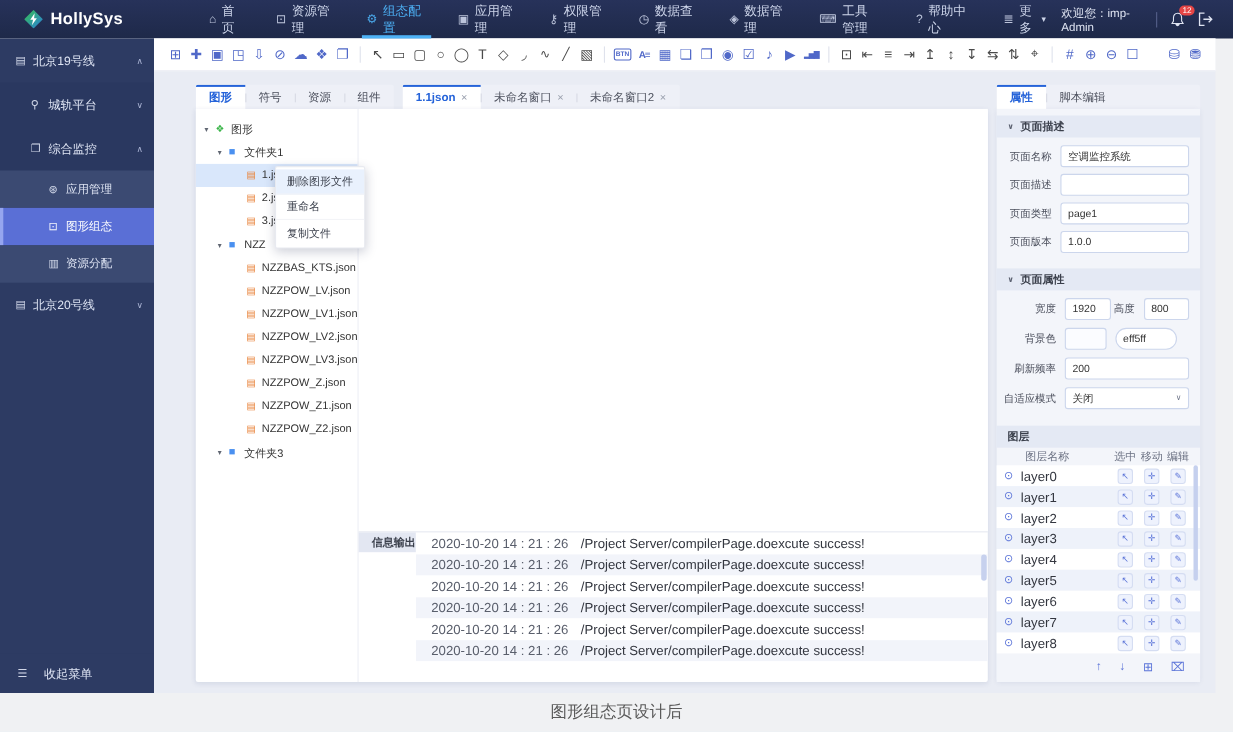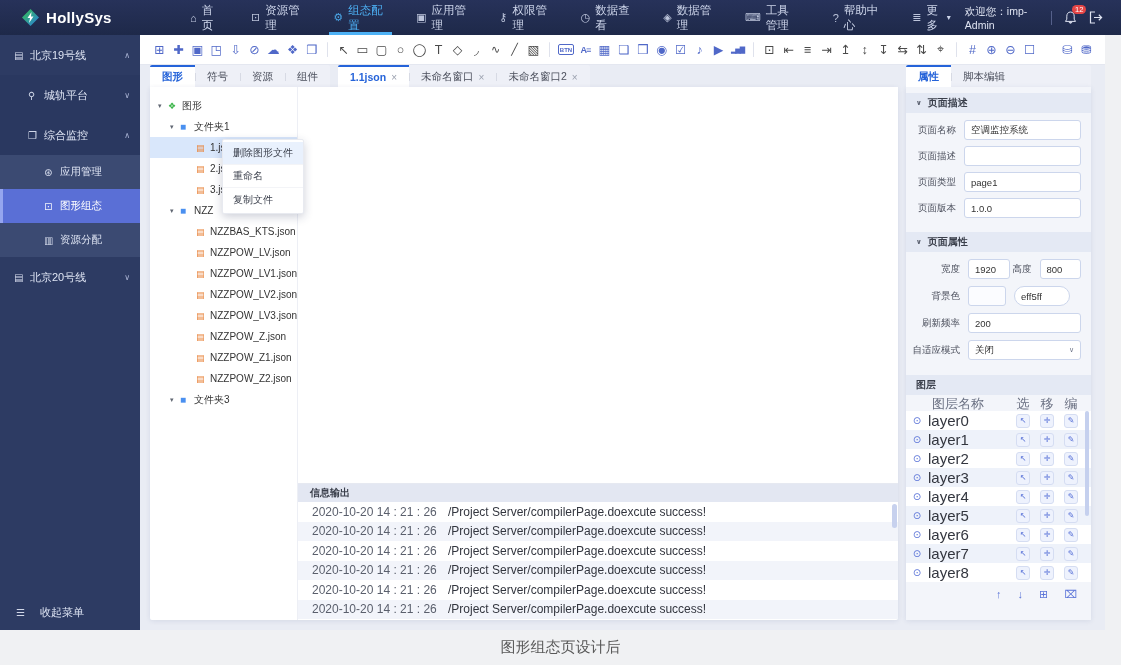--- a/index.html
+++ b/index.html
@@ -46,21 +46,21 @@
   .tool { display:inline-flex; align-items:center; justify-content:center; min-width:19px; height:22px; font-size:12.5px; cursor:pointer; border-radius:2px; }
   .tool[data-tone="blue"] { color:#5068c8; }
   .tool[data-tone="dark"] { color:#4a4a4a; }
   .tool[data-type="divider"] { min-width:1px; width:1px; height:15px; background:#dfe2ec; margin:0 6px; cursor:default; }
   .tool[data-type="spacer"] { flex:1; cursor:default; }
   .tool[data-name="button-widget-icon"] { font-size:6px; font-weight:bold; border:1.4px solid #5068c8; border-radius:2px; min-width:16px; height:11px; margin:0 2px; }
   .tool[data-name="label-widget-icon"] { font-size:9px; font-weight:bold; letter-spacing:-1px; }
   .tool[data-name="chart-widget-icon"] { font-size:7px; letter-spacing:-1px; }
   .tool[data-name="line-tool-icon"], .tool[data-name="curve-tool-icon"] { font-size:11px; }
 
-  .work { flex:1; display:flex; padding:0 14px 10px 10px; min-height:0; }
+  .work { flex:1; display:flex; padding:12px 14px 10px 10px; min-height:0;margin-left:28px; }
   .left-col { flex:1; display:flex; flex-direction:column; min-width:0; }
 
   
   .tabstrip { height:22px; flex:none; display:flex; gap:8px; }
   .tab-group { display:flex; background:#eef0f7; border-radius:2px 2px 0 0; overflow:hidden; }
   .ptab,.dtab { display:flex; align-items:center; gap:5px; padding:0 12px; font-size:10.5px; color:#4b4f5c; cursor:pointer; border-top:2px solid transparent; position:relative; }
   .ptab:not(:first-child)::before, .dtab:not(:first-child)::before { content:""; position:absolute; left:0; top:6px; bottom:6px; width:1px; background:#d7dae4; }
   .ptab[data-active="true"], .dtab[data-active="true"] { background:#fff; border-top-color:#2563d9; color:#2563d9; font-weight:bold; }
   .ptab[data-active="true"]::before, .dtab[data-active="true"]::before { display:none; }
   .tab-close { font-size:10px; color:#9aa0ae; font-weight:normal; cursor:pointer; }
@@ -79,21 +79,21 @@
   .tree-row[data-type="file"] .tree-ico { color:#e8833a; }
   .tree-label { white-space:nowrap; }
 
   .ctx-menu { position:absolute; left:72px; top:52px; width:82px; background:#fff; border:1px solid #e8eaf0; box-shadow:0 3px 10px rgba(30,40,80,.22); border-radius:2px; z-index:9; padding:2px 0; }
   .ctx-item { height:23px; display:flex; align-items:center; padding:0 10px; font-size:10px; color:#3a3f4b; cursor:pointer; }
   .ctx-item[data-hl="true"] { background:#e9f1fd;text-align:center; }
   .ctx-item:not(:last-of-type) { border-bottom:1px solid #f3f4f7; }
 
   .center-col { flex:1; display:flex; flex-direction:column; min-width:0; }
   .canvas { flex:1; background:#fff; }
-  .messages { height:137px; flex:none; border-top:1px solid #e6e9f1; display:flex; flex-direction:column; position:relative; }
+  .messages { height:137px; flex:none; border-top:1px solid #e6e9f1; display:flex; flex-direction:row; position:relative; }
   .msg-header { height:18px; flex:none; background:#e3e7f2; display:flex; align-items:center; padding-left:12px; font-size:10px; font-weight:bold; color:#3a3f4b; }
   .msg-rows { flex:1; overflow:hidden; }
   .msg-row { height:19.5px; display:flex; align-items:center; font-size:12px; }
   .msg-row:nth-child(even) { background:#f2f4fa; }
   .msg-time { width:150px; flex:none; padding-left:14px; color:#5a5f6c; }
   .msg-text { color:#33363f; }
   .msg-scroll { position:absolute; right:1px; top:20px; bottom:2px; width:5px; }
   .msg-scroll i { display:block; width:5px; height:24px; background:#c7d1ee; border-radius:3px; }
 
   
@@ -115,28 +115,28 @@
   .a-label { width:56px; flex:none; text-align:right; padding-right:8px; font-size:9.5px; color:#4b4f5c; }
   .a-label.mid { width:30px; }
   .a-input { height:20px; background:#fff; border:1px solid #ccd6ec; border-radius:3px; font-size:9.5px; color:#333; display:flex; align-items:center; padding-left:6px; cursor:text; }
   .a-input.num { width:42px; }
   .a-input.grow { flex:1; }
   .swatch { width:38px; height:20px; background:#fbfcff; border:1px solid #ccd6ec; border-radius:3px; cursor:pointer; }
   .a-input.hex { width:56px; margin-left:8px;border-radius:10px; }
   .select-box { flex:1; height:20px; background:#fff; border:1px solid #ccd6ec; border-radius:3px; font-size:9.5px; color:#333; display:flex; align-items:center; padding:0 6px; cursor:pointer; }
   .select-box .sel-caret { margin-left:auto; font-size:7px; color:#70778a; }
 
-  .layer-cols { height:16px; flex:none; display:flex; font-size:13px; color:#6a7082; padding:0 8px 0 0; }
+  .layer-cols { height:16px; flex:none; display:flex; align-items:center; font-size:10px; color:#6a7082; padding:0 8px 0 0; }
   .layer-cols span:first-child { flex:1; padding-left:26px; }
   .layer-cols span:not(:first-child) { width:24px; text-align:center; }
   .layer-rows { flex:none; }
   .layer-row { height:19px; display:flex; align-items:center; background:#fff; padding-right:8px; }
   .layer-row:nth-child(even) { background:#eef2fa; }
   .l-eye { width:22px; text-align:center; color:#5b74d8; font-size:10px; cursor:pointer; }
-  .l-name { flex:1; font-size:15px; color:#33363f; }
+  .l-name { flex:1; font-size:12px; color:#33363f; }
   .l-btn { width:14px; height:14px; margin:0 5px; background:#eef2fd; border:1px solid #d5ddf2; border-radius:3px; color:#5b74d8; font-size:8px; display:flex; align-items:center; justify-content:center; cursor:pointer; }
   .layer-scroll { position:absolute; right:2px; top:0; bottom:0; width:4px; }
   .layer-scroll i { display:block; width:4px; height:105px; background:#c5d0ee; border-radius:2px; }
   .layer-table-wrap { position:relative; }
   .layer-footer { height:24px; flex:none; display:flex; align-items:center; justify-content:flex-end; gap:16px; padding-right:14px; background:#f3f5fa; }
   .lf-btn { color:#5b74d8; font-size:11px; cursor:pointer; }
 
   
   .caption-bar { height:35px; display:flex; align-items:center; justify-content:center; font-size:15px; color:#595959; background:#f0f1f3; }
 </style>

